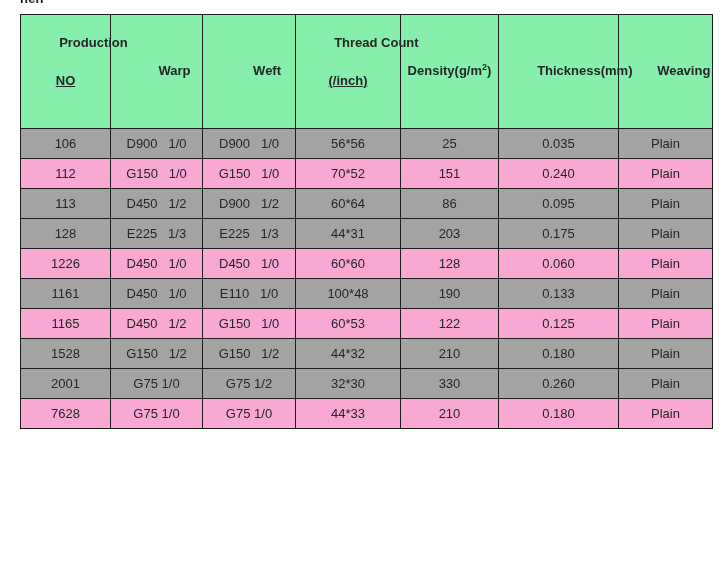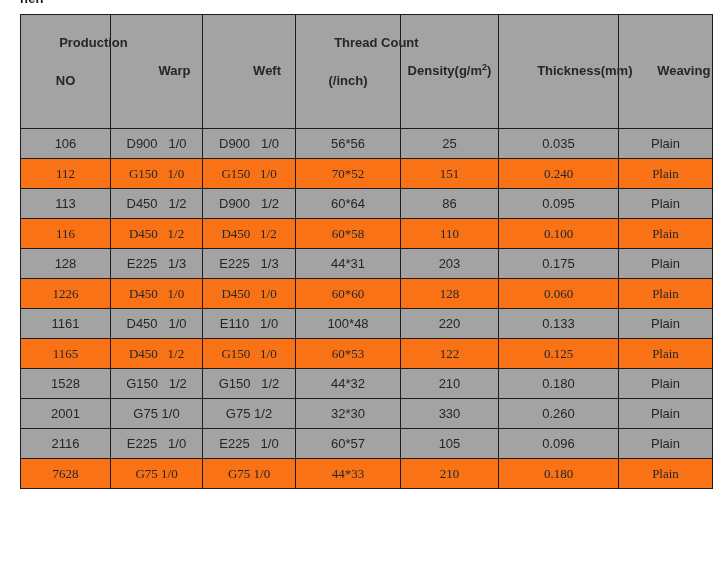--- a/index.html
+++ b/index.html
@@ -54,43 +54,43 @@
     border: 1px solid #1d1d1d;
     text-align: center;
     vertical-align: middle;
     color: #262626;
     font-size: 13px;
     padding: 0 2px;
     white-space: pre;
   }
 
   thead th {
-    background: #a3a3a3;
+    background: #86efac;
     height: 60px;
     font-weight: bold;
     font-size: 13.5px;
     line-height: 1.45;
     color: #232323;
   }
 
   thead th .hdr-line2 {
     display: block;
+    text-decoration: underline;
   }
 
   tbody td {
     height: 29px;
   }
 
   tbody tr.row-light td {
     background: #a3a3a3;
   }
 
   tbody tr.row-green td {
-    background: #f97316;
-    font-family: Liberation Serif, serif;
+    background: #f9a8d4;
   }
 
   sup {
     font-size: 9px;
     vertical-align: super;
     line-height: 0;
   }
 </style>
 </head>
 <body>
@@ -154,29 +154,20 @@
         </tr>
         <tr class="row-light">
           <td>113</td>
           <td>D450   1/2</td>
           <td>D900   1/2</td>
           <td>60*64</td>
           <td>86</td>
           <td>0.095</td>
           <td>Plain</td>
         </tr>
-        <tr class="row-green">
-          <td>116</td>
-          <td>D450   1/2</td>
-          <td>D450   1/2</td>
-          <td>60*58</td>
-          <td>110</td>
-          <td>0.100</td>
-          <td>Plain</td>
-        </tr>
         <tr class="row-light">
           <td>128</td>
           <td>E225   1/3</td>
           <td>E225   1/3</td>
           <td>44*31</td>
           <td>203</td>
           <td>0.175</td>
           <td>Plain</td>
         </tr>
         <tr class="row-green">
@@ -186,21 +177,21 @@
           <td>60*60</td>
           <td>128</td>
           <td>0.060</td>
           <td>Plain</td>
         </tr>
         <tr class="row-light">
           <td>1161</td>
           <td>D450   1/0</td>
           <td>E110   1/0</td>
           <td>100*48</td>
-          <td>220</td>
+          <td>190</td>
           <td>0.133</td>
           <td>Plain</td>
         </tr>
         <tr class="row-green">
           <td>1165</td>
           <td>D450   1/2</td>
           <td>G150   1/0</td>
           <td>60*53</td>
           <td>122</td>
           <td>0.125</td>
@@ -217,29 +208,20 @@
         </tr>
         <tr class="row-light">
           <td>2001</td>
           <td>G75 1/0</td>
           <td>G75 1/2</td>
           <td>32*30</td>
           <td>330</td>
           <td>0.260</td>
           <td>Plain</td>
         </tr>
-        <tr class="row-light">
-          <td>2116</td>
-          <td>E225   1/0</td>
-          <td>E225   1/0</td>
-          <td>60*57</td>
-          <td>105</td>
-          <td>0.096</td>
-          <td>Plain</td>
-        </tr>
         <tr class="row-green">
           <td>7628</td>
           <td>G75 1/0</td>
           <td>G75 1/0</td>
           <td>44*33</td>
           <td>210</td>
           <td>0.180</td>
           <td>Plain</td>
         </tr>
       </tbody>

